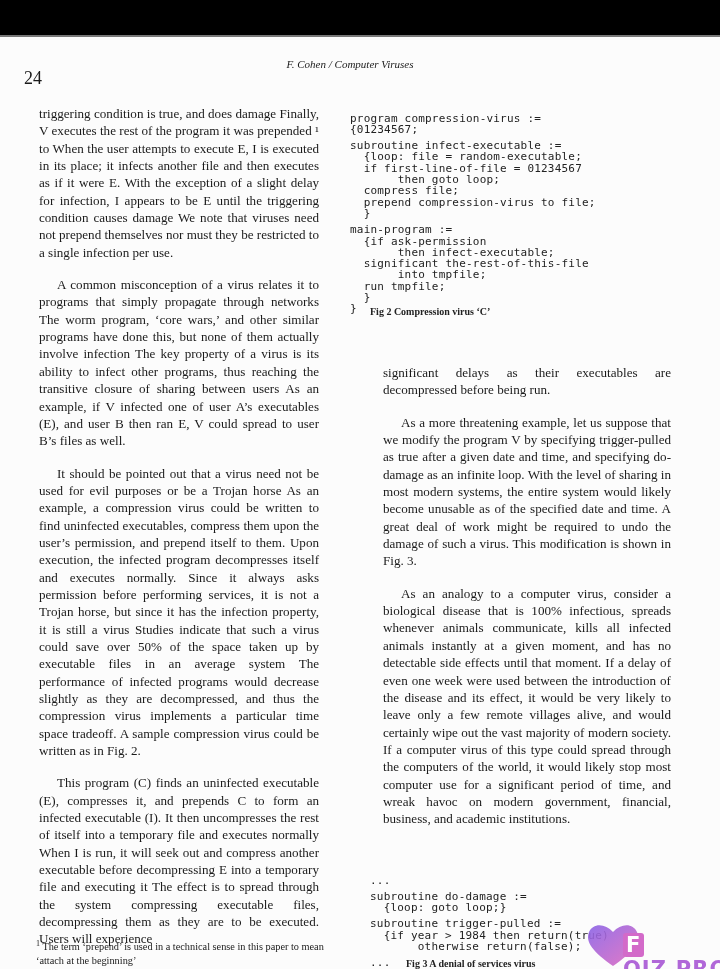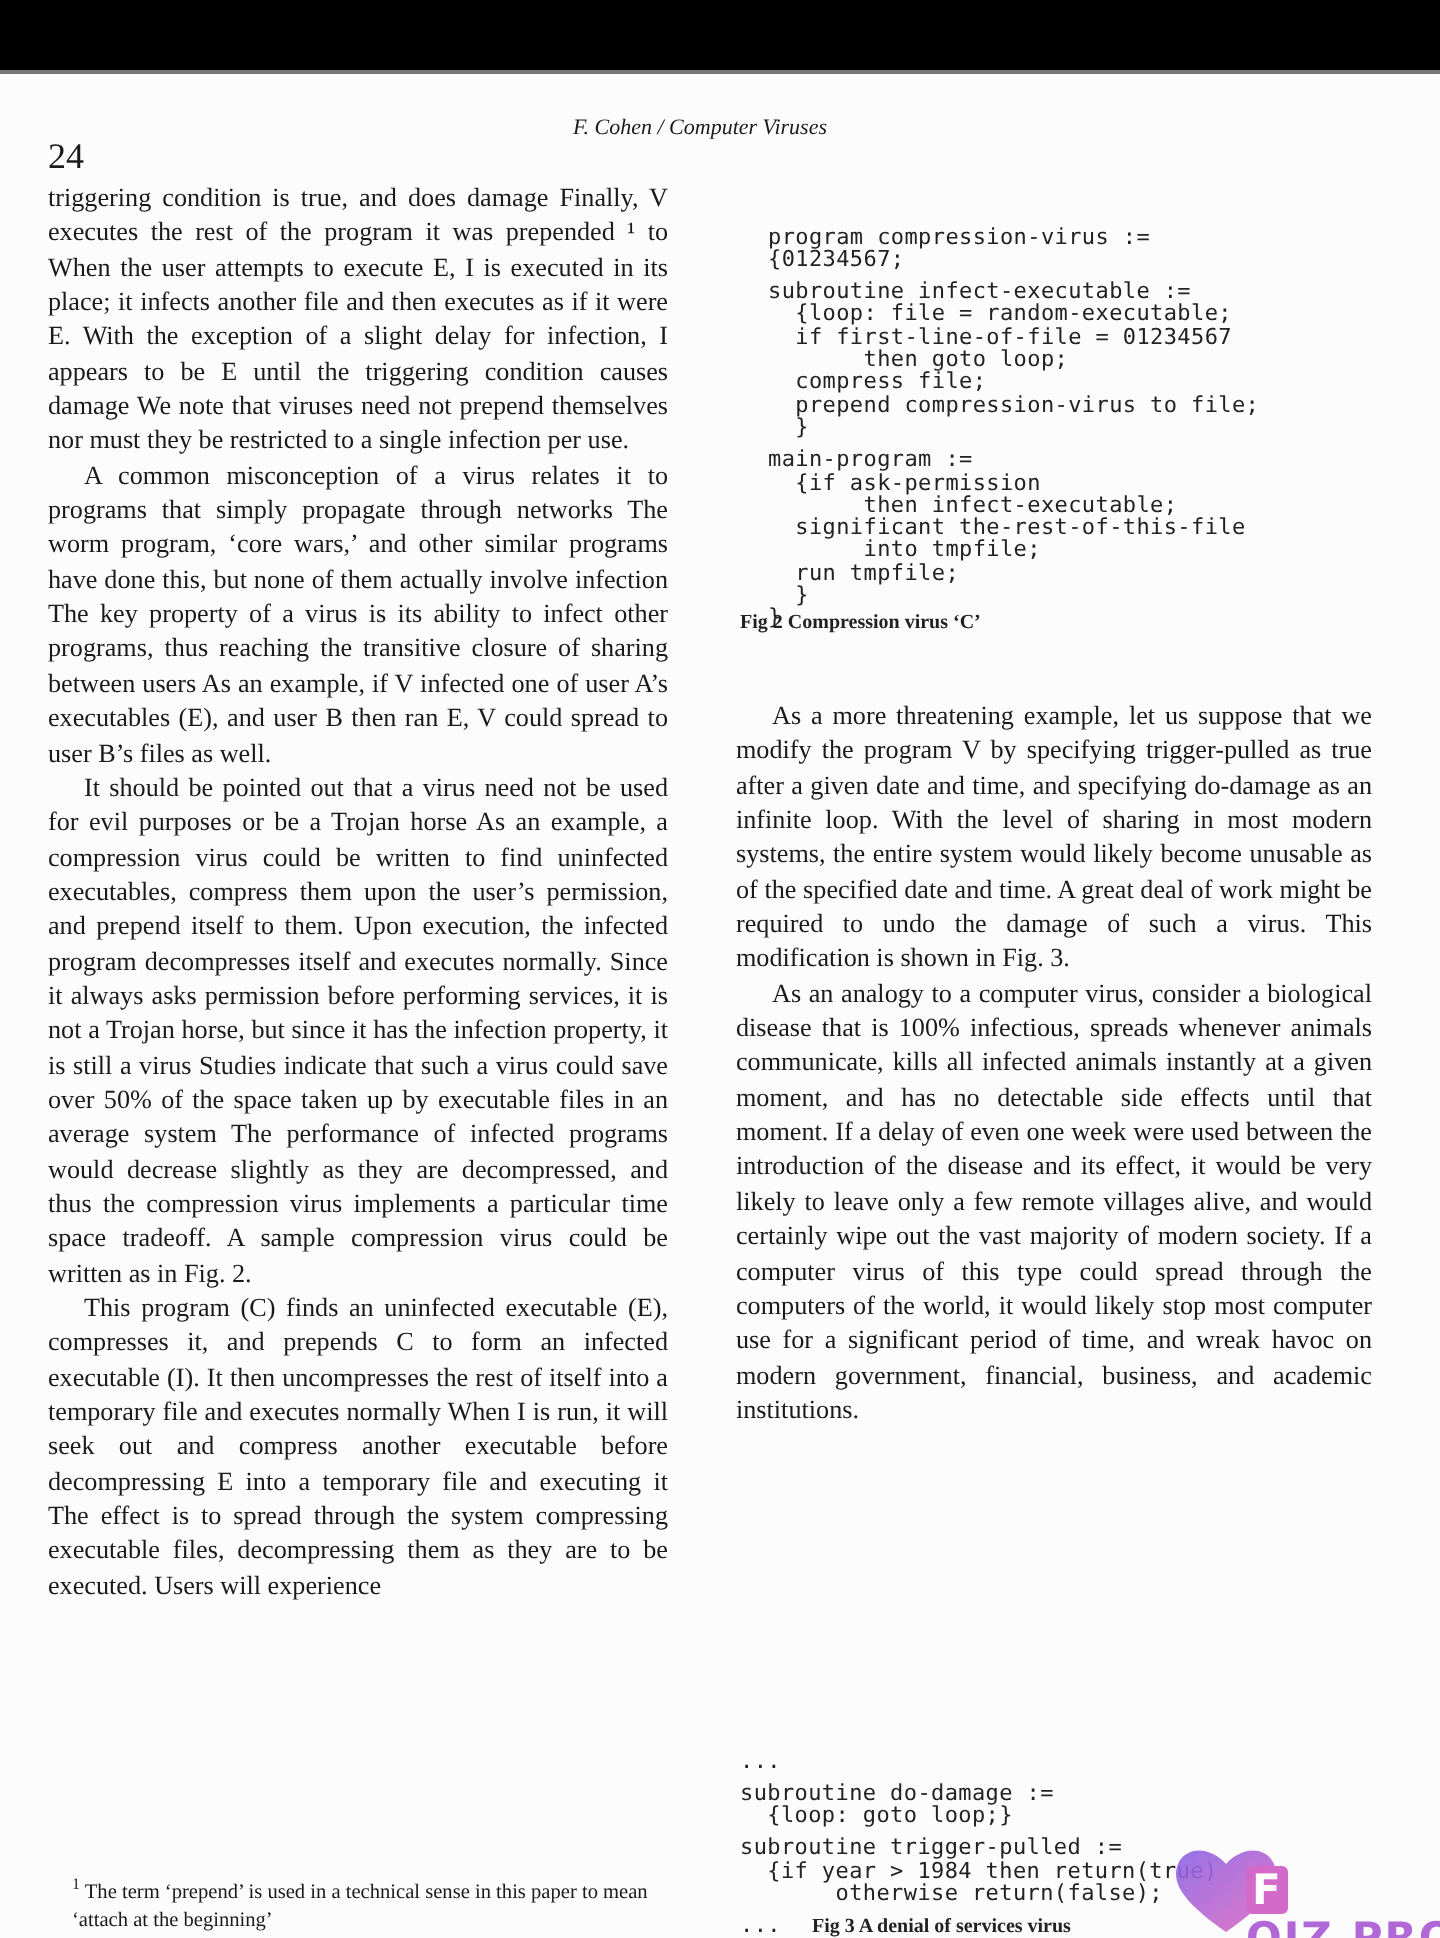--- a/index.html
+++ b/index.html
@@ -7,21 +7,21 @@
     width: 720px; height: 969px; overflow: hidden; position: relative;
     background: #fcfcfc; color: #1a1a1a;
     font-family: "Liberation Serif", "DejaVu Serif", serif;
   }
   .topbar { position: absolute; left: 0; top: 0; width: 720px; height: 35px; background: #000; border-bottom: 2px solid #777; }
   .page-num { position: absolute; left: 24px; top: 68px; font-size: 18px; }
   .running-head { position: absolute; left: 0; width: 700px; top: 58px; text-align: center; font-size: 11px; font-style: italic; }
   .col { position: absolute; width: 310px; font-size: 13.1px; line-height: 17.35px; text-align: justify; }
   .col-left { left: 24px; top: 90px; }
   .col-right { left: 368px; width: 318px; }
-  .col p { margin: 0; text-indent: 0; }
+  .col p { margin: 15px; text-indent: 0; }
   .col p.indent { text-indent: 18px; }
   .code {
     position: absolute; font-family: "DejaVu Sans Mono", "Liberation Mono", monospace;
     font-size: 11px; line-height: 11.3px; white-space: pre; color: #222; margin: 0;
     letter-spacing: 0.2px;
   }
   .code .blk { display: block; margin-bottom: 5px; }
   .caption { position: absolute; font-size: 10px; color: #222; font-weight: bold; }
   .footnote { position: absolute; left: 36px; top: 940px; width: 316px; font-size: 10.3px; line-height: 14px; }
   .footnote sup { font-size: 8px; }
@@ -38,40 +38,41 @@
 <div class="page-num">24</div>
 <div class="running-head">F. Cohen / Computer Viruses</div>
 
 <div class="col col-left">
   <p>triggering condition is true, and does damage Finally, V executes the rest of the program it was prepended ¹ to When the user attempts to execute E, I is executed in its place; it infects another file and then executes as if it were E. With the exception of a slight delay for infection, I appears to be E until the triggering condition causes damage We note that viruses need not prepend themselves nor must they be restricted to a single infection per use.</p>
   <p class="indent">A common misconception of a virus relates it to programs that simply propagate through networks The worm program, ‘core wars,’ and other similar programs have done this, but none of them actually involve infection The key property of a virus is its ability to infect other programs, thus reaching the transitive closure of sharing between users As an example, if V infected one of user A’s executables (E), and user B then ran E, V could spread to user B’s files as well.</p>
   <p class="indent">It should be pointed out that a virus need not be used for evil purposes or be a Trojan horse As an example, a compression virus could be written to find uninfected executables, compress them upon the user’s permission, and prepend itself to them. Upon execution, the infected program decompresses itself and executes normally. Since it always asks permission before performing services, it is not a Trojan horse, but since it has the infection property, it is still a virus Studies indicate that such a virus could save over 50% of the space taken up by executable files in an average system The performance of infected programs would decrease slightly as they are decompressed, and thus the compression virus implements a particular time space tradeoff. A sample compression virus could be written as in Fig. 2.</p>
   <p class="indent">This program (C) finds an uninfected executable (E), compresses it, and prepends C to form an infected executable (I). It then uncompresses the rest of itself into a temporary file and executes normally When I is run, it will seek out and compress another executable before decompressing E into a temporary file and executing it The effect is to spread through the system compressing executable files, decompressing them as they are to be executed. Users will experience</p>
 </div>
 
-<div class="code" style="left:384px; top:90px;">
+<div class="code" style="left:350px; top:90px;">
   <span class="blk">program compression-virus :=
 {01234567;</span><span class="blk">subroutine infect-executable :=
   {loop: file = random-executable;
   if first-line-of-file = 01234567
        then goto loop;
   compress file;
   prepend compression-virus to file;
   }</span><span class="blk">main-program :=
   {if ask-permission
        then infect-executable;
   significant the-rest-of-this-file
        into tmpfile;
   run tmpfile;
   }
 }</span>
 </div>
 <div class="caption" style="left:370px; top:306px;">Fig 2 Compression virus ‘C’</div>
 
 <div class="col col-right" style="top:349px;">
+  <p>significant delays as their executables are decompressed before being run.</p>
   <p class="indent">As a more threatening example, let us suppose that we modify the program V by specifying trigger-pulled as true after a given date and time, and specifying do-damage as an infinite loop. With the level of sharing in most modern systems, the entire system would likely become unusable as of the specified date and time. A great deal of work might be required to undo the damage of such a virus. This modification is shown in Fig. 3.</p>
   <p class="indent">As an analogy to a computer virus, consider a biological disease that is 100% infectious, spreads whenever animals communicate, kills all infected animals instantly at a given moment, and has no detectable side effects until that moment. If a delay of even one week were used between the introduction of the disease and its effect, it would be very likely to leave only a few remote villages alive, and would certainly wipe out the vast majority of modern society. If a computer virus of this type could spread through the computers of the world, it would likely stop most computer use for a significant period of time, and wreak havoc on modern government, financial, business, and academic institutions.</p>
 </div>
 
 <div class="code" style="left:370px; top:852px;">
   <span class="blk">...</span><span class="blk">subroutine do-damage :=
   {loop: goto loop;}</span><span class="blk">subroutine trigger-pulled :=
   {if year &gt; 1984 then return(true)
        otherwise return(false);</span><span class="blk">...</span>
 </div>

